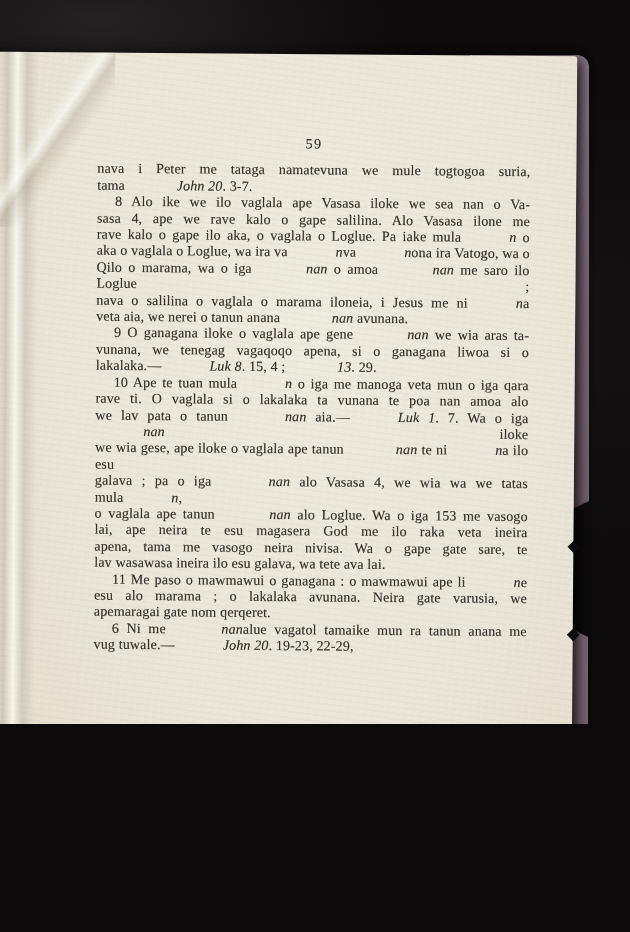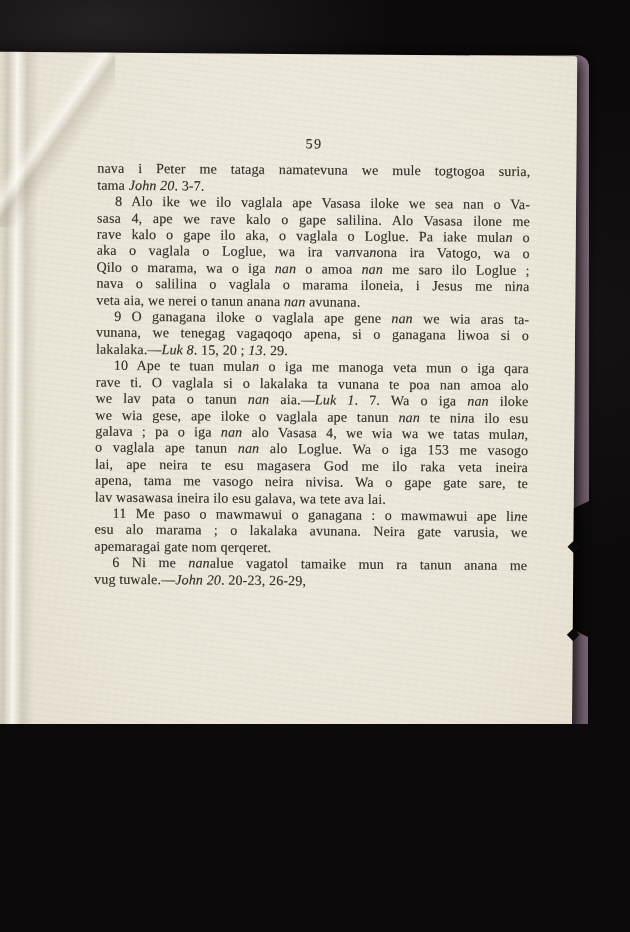--- a/index.html
+++ b/index.html
@@ -82,21 +82,21 @@
     font-family:"Liberation Serif","DejaVu Serif",serif;
     font-size:14px;line-height:16.4px;
     letter-spacing:0.15px;
     text-shadow:0.2px 0.3px 0.4px rgba(45,40,34,0.45);
   }
   .pagenum{text-align:center;letter-spacing:1.5px;margin-bottom:10px;}
   .para{margin:0;}
   .line{text-align:justify;text-align-last:justify;}
   .line.last{text-align-last:left;}
   .line.first{text-indent:18px;}
-  .line em{font-style:italic;}
+  .line em{font-style:italic;margin-left:48px;}
 
   
   .scan-strip{
     position:absolute;left:0;top:903px;width:630px;height:29px;
     background:#070606;
     box-shadow:inset 0 3px 4px rgba(255,255,255,0.045);
   }
   .slots{display:flex;gap:34px;padding:15px 0 0 12px;}
   .slot{
     width:46px;height:5px;background:#020202;border-radius:1px;
@@ -133,41 +133,41 @@
             <div class="line"><span>sasa 4, ape we rave kalo o gape salilina. Alo Vasasa ilone me</span></div>
             <div class="line"><span>rave kalo o gape ilo aka, o vaglala o Loglue. Pa iake mula</span><em>n</em><span> o</span></div>
             <div class="line"><span>aka o vaglala o Loglue, wa ira va</span><em>n</em><span>va</span><em>n</em><span>ona ira Vatogo, wa o</span></div>
             <div class="line"><span>Qilo o marama, wa o iga </span><em>nan</em><span> o amoa </span><em>nan</em><span> me saro ilo Loglue ;</span></div>
             <div class="line"><span>nava o salilina o vaglala o marama iloneia, i Jesus me ni</span><em>n</em><span>a</span></div>
             <div class="line last"><span>veta aia, we nerei o tanun anana </span><em>nan</em><span> avunana.</span></div>
           </div>
           <div class="para">
             <div class="line first"><span>9 O ganagana iloke o vaglala ape gene </span><em>nan</em><span> we wia aras ta-</span></div>
             <div class="line"><span>vunana, we tenegag vagaqoqo apena, si o ganagana liwoa si o</span></div>
-            <div class="line last"><span>lakalaka.—</span><em>Luk 8</em><span>. 15, 20 ; </span><em>13</em><span>. 29.</span></div>
+            <div class="line last"><span>lakalaka.—</span><em>Luk 8</em><span>. 15, 4 ; </span><em>13</em><span>. 29.</span></div>
           </div>
           <div class="para">
             <div class="line first"><span>10 Ape te tuan mula</span><em>n</em><span> o iga me manoga veta mun o iga qara</span></div>
             <div class="line"><span>rave ti. O vaglala si o lakalaka ta vunana te poa nan amoa alo</span></div>
             <div class="line"><span>we lav pata o tanun </span><em>nan</em><span> aia.—</span><em>Luk 1</em><span>. 7. Wa o iga </span><em>nan</em><span> iloke</span></div>
             <div class="line"><span>we wia gese, ape iloke o vaglala ape tanun </span><em>nan</em><span> te ni</span><em>n</em><span>a ilo esu</span></div>
             <div class="line"><span>galava ; pa o iga </span><em>nan</em><span> alo Vasasa 4, we wia wa we tatas mula</span><em>n</em><span>,</span></div>
             <div class="line"><span>o vaglala ape tanun </span><em>nan</em><span> alo Loglue. Wa o iga 153 me vasogo</span></div>
             <div class="line"><span>lai, ape neira te esu magasera God me ilo raka veta ineira</span></div>
             <div class="line"><span>apena, tama me vasogo neira nivisa. Wa o gape gate sare, te</span></div>
             <div class="line last"><span>lav wasawasa ineira ilo esu galava, wa tete ava lai.</span></div>
           </div>
           <div class="para">
             <div class="line first"><span>11 Me paso o mawmawui o ganagana : o mawmawui ape li</span><em>n</em><span>e</span></div>
             <div class="line"><span>esu alo marama ; o lakalaka avunana. Neira gate varusia, we</span></div>
             <div class="line last"><span>apemaragai gate nom qerqeret.</span></div>
           </div>
           <div class="para">
             <div class="line first"><span>6 Ni me </span><em>nan</em><span>alue vagatol tamaike mun ra tanun anana me</span></div>
-            <div class="line last"><span>vug tuwale.—</span><em>John 20</em><span>. 20-23, 26-29,</span></div>
+            <div class="line last"><span>vug tuwale.—</span><em>John 20</em><span>. 19-23, 22-29,</span></div>
           </div>
         </div>
     </div>
   </div>
 
   <div class="scan-strip">
     <div class="slots">
       <div class="slot"></div>
       <div class="slot"></div>
       <div class="slot"></div>

